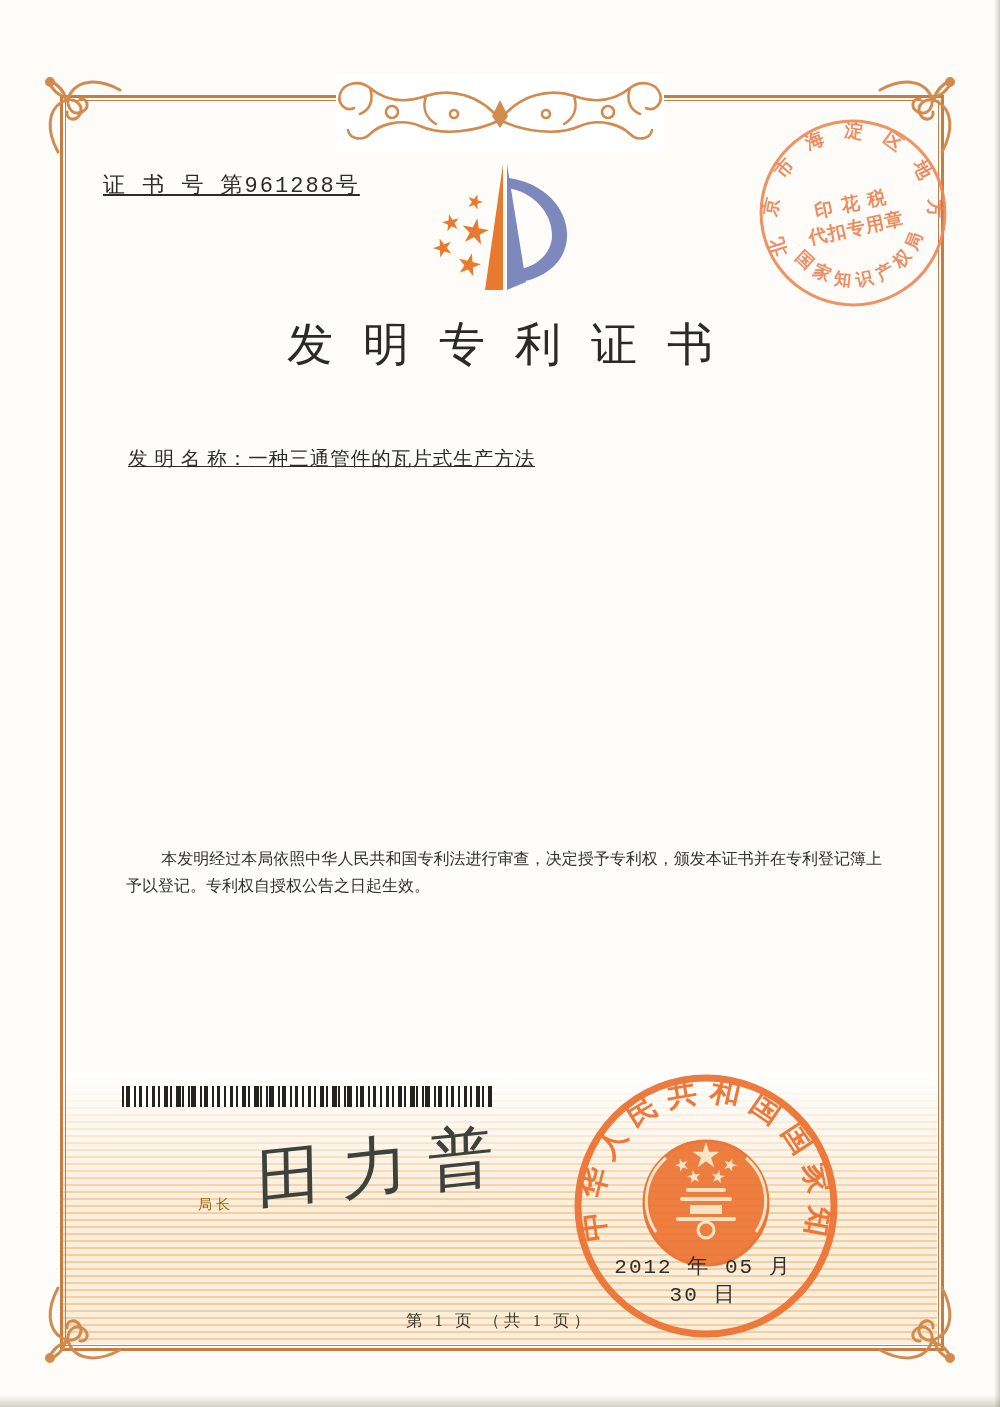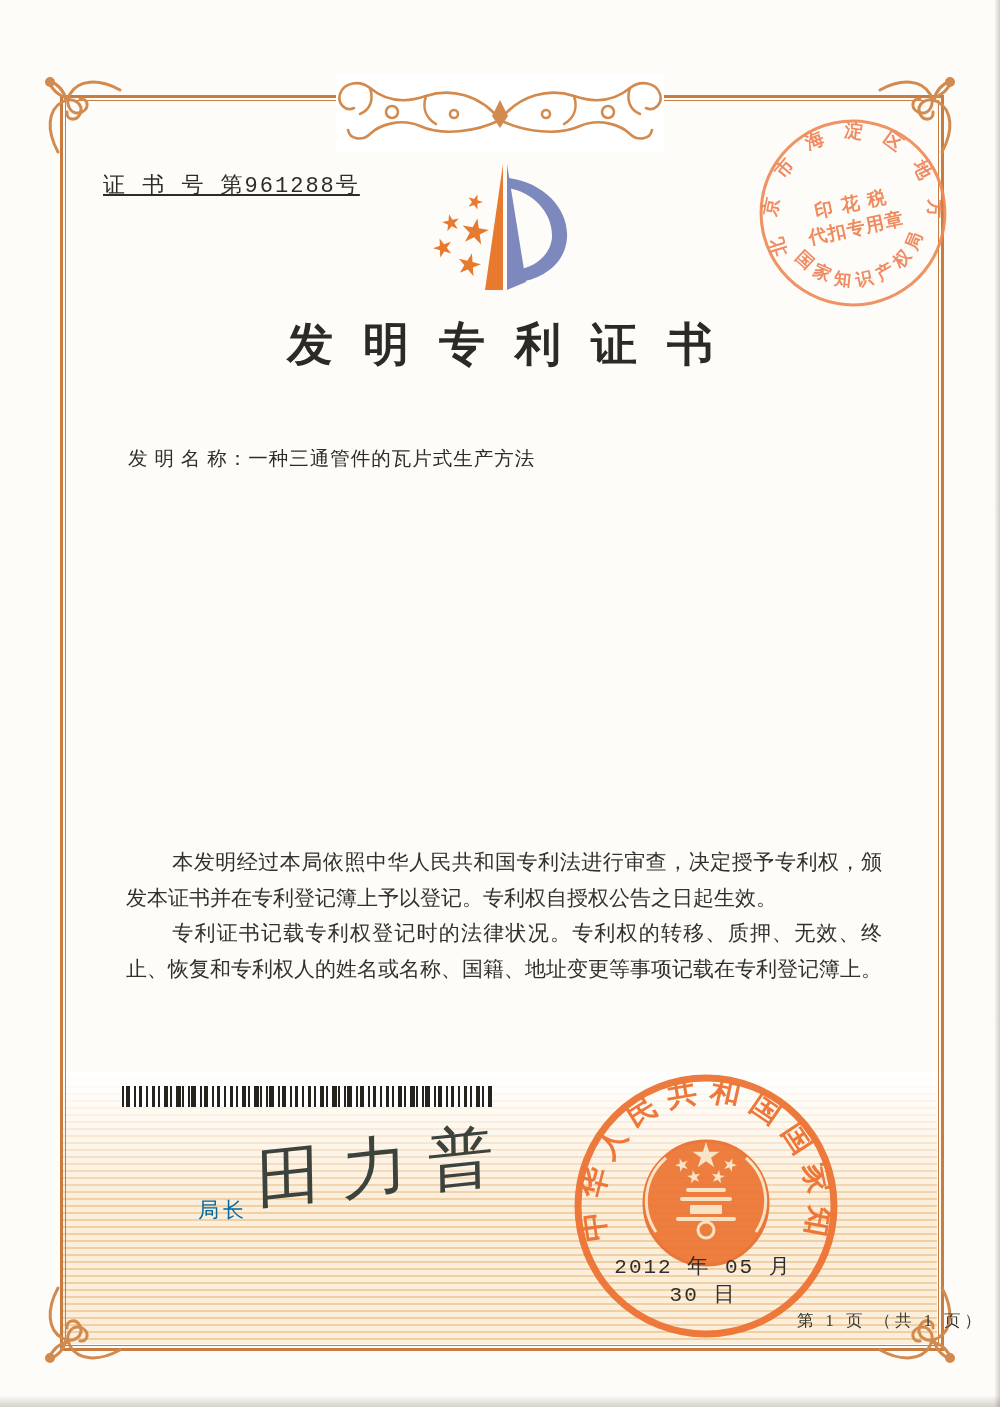--- a/index.html
+++ b/index.html
@@ -29,46 +29,46 @@
   .waves{left:63px;top:1072px;width:874px;height:272px;z-index:0;
     background:repeating-linear-gradient(180deg,#f1cfa4 0 2.5px,#fbeedb 2.5px 7px);}
   .waves::after{content:"";position:absolute;inset:0;
     background:linear-gradient(180deg,#ffffff 0%,rgba(255,255,255,0) 48%);}
   
   .cert-no{left:103px;top:170px;font-size:22px;letter-spacing:2px;z-index:3;text-decoration:underline;}
   .mono-mix{font-family:"Liberation Mono","DejaVu Sans Mono","Liberation Serif",serif;}
   .logo{left:405px;top:150px;width:175px;height:158px;z-index:3;}
   .tax-stamp{left:756px;top:116px;width:194px;height:194px;z-index:4;
     transform:rotate(-12deg);opacity:.92;}
-  .title{left:0;right:0;top:314px;text-align:center;font-size:46px;font-weight:bold;
+  .title{left:0;right:0;top:314px;text-align:center;font-size:46px;font-weight:normal;
     letter-spacing:30px;text-indent:30px;color:#2b2a26;z-index:3;}
   
   .fields{left:128px;top:446px;z-index:3;}
-  .frow{font-size:19.5px;line-height:26px;margin-bottom:44px;letter-spacing:1px;}
+  .frow{font-size:19.5px;line-height:26px;margin-bottom:44px;letter-spacing:1px;text-decoration:underline;}
   .frow .lab{color:#2e2c28;}
   .frow .val{color:#2e2c28;}
   
-  .paras{left:126px;top:845px;width:756px;font-size:21px;line-height:1.7;
+  .paras{left:126px;top:845px;width:756px;font-size:16px;line-height:1.7;
     text-align:justify;color:#33312c;z-index:3;}
   .paras p{margin:0;text-indent:2.2em;}
   
   .barcode{left:122px;top:1086px;width:370px;height:21px;z-index:3;background:#fff;
     background-image:
       repeating-linear-gradient(90deg,#25231e 0 2px,rgba(0,0,0,0) 2px 6px),
       repeating-linear-gradient(90deg,rgba(0,0,0,0) 0 4px,#25231e 4px 7px,rgba(0,0,0,0) 7px 13px);}
   
-  .sig-role{left:198px;top:1196px;font-size:21px;letter-spacing:4px;color:#0369a1;z-index:4;}
+  .sig-role{left:198px;top:1196px;font-size:14px;letter-spacing:4px;color:#a16207;z-index:4;}
   .sig-name{left:256px;top:1122px;font-size:66px;letter-spacing:20px;color:#3c433c;
     transform:rotate(-6deg) skewX(-5deg);z-index:4;font-weight:500;}
   
   .seal{left:570px;top:1070px;width:272px;height:272px;z-index:3;opacity:.93;}
   .seal-date{left:598px;top:1252px;width:210px;text-align:center;font-size:21px;
     letter-spacing:2px;color:#2f2e2a;z-index:5;}
   
-  .footer{left:0;right:15px;top:1310px;text-align:right;font-size:16.5px;
+  .footer{left:0;right:0;top:1310px;text-align:center;font-size:16.5px;
     letter-spacing:4px;color:#3a382f;z-index:3;}
   svg text{font-family:"Liberation Serif","DejaVu Serif",serif;}
 </style>
 </head>
 <body>
 
 <div class="abs scan-edge-right"></div>
 <div class="abs scan-edge-bottom"></div>
 
 <div class="abs waves"></div>
@@ -167,21 +167,20 @@
 <div class="abs title">发明专利证书</div>
 
 <div class="abs fields">
   <div class="frow">
     <span class="lab">发 明 名 称：</span><span class="val">一种三通管件的瓦片式生产方法</span>
   </div>
 </div>
 
 <div class="abs paras">
   <p>本发明经过本局依照中华人民共和国专利法进行审查，决定授予专利权，颁发本证书并在专利登记簿上予以登记。专利权自授权公告之日起生效。</p>
-  <p>专利证书记载专利权登记时的法律状况。专利权的转移、质押、无效、终止、恢复和专利权人的姓名或名称、国籍、地址变更等事项记载在专利登记簿上。</p>
 </div>
 
 <div class="abs barcode"></div>
 
 <div class="abs sig-role">局长</div>
 <div class="abs sig-name">田力普</div>
 
 <svg class="abs seal" viewBox="0 0 272 272">
   <circle cx="136" cy="136" r="128" fill="none" stroke="#ec7130" stroke-width="7"></circle>
   <path id="sealring" d="M39,173 A104,104 0 1 1 233,173" fill="none"></path>

